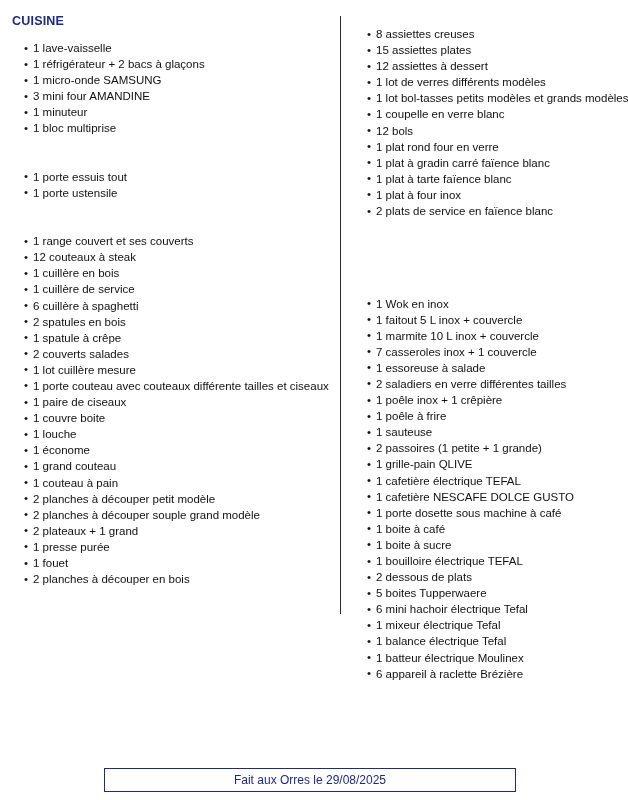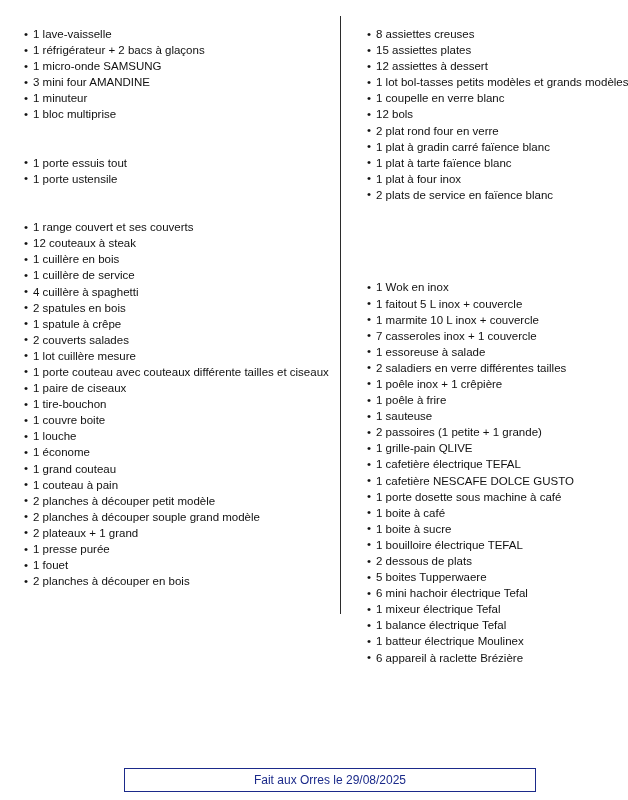--- a/index.html
+++ b/index.html
@@ -80,21 +80,21 @@
   }
   ul.items li.spacer {
     height: 16.1px;
     padding-left: 0;
   }
   ul.items li.spacer::before {
     content: "";
   }
   .footer-box {
     position: absolute;
-    left: 124px;
+    left: 104px;
     top: 768px;
     width: 412px;
     height: 24px;
     border: 1px solid #1b2a8a;
     box-sizing: border-box;
     display: flex;
     align-items: center;
     justify-content: center;
   }
   .footer-text {
@@ -103,45 +103,45 @@
     line-height: 14px;
   }
 </style>
 </head>
 <body>
 
 <div class="page">
   <div class="columns">
 
     <div class="col col-left">
+      <div class="section-title">CUISINE</div>
       <ul class="items">
           <li>1 lave-vaisselle</li>
           <li>1 réfrigérateur + 2 bacs à glaçons</li>
           <li>1 micro-onde SAMSUNG</li>
           <li>3 mini four AMANDINE</li>
           <li>1 minuteur</li>
           <li>1 bloc multiprise</li>
           <li class="spacer"></li>
           <li class="spacer"></li>
           <li>1 porte essuis tout</li>
           <li>1 porte ustensile</li>
           <li class="spacer"></li>
           <li class="spacer"></li>
           <li>1 range couvert et ses couverts</li>
           <li>12 couteaux à steak</li>
           <li>1 cuillère en bois</li>
           <li>1 cuillère de service</li>
-          <li>4 cuillère à spaghetti</li>
+          <li>6 cuillère à spaghetti</li>
           <li>2 spatules en bois</li>
           <li>1 spatule à crêpe</li>
           <li>2 couverts salades</li>
           <li>1 lot cuillère mesure</li>
           <li>1 porte couteau avec couteaux différente tailles et ciseaux</li>
           <li>1 paire de ciseaux</li>
-          <li>1 tire-bouchon</li>
           <li>1 couvre boite</li>
           <li>1 louche</li>
           <li>1 économe</li>
           <li>1 grand couteau</li>
           <li>1 couteau à pain</li>
           <li>2 planches à découper petit modèle</li>
           <li>2 planches à découper souple grand modèle</li>
           <li>2 plateaux + 1 grand</li>
           <li>1 presse purée</li>
           <li>1 fouet</li>
@@ -149,24 +149,25 @@
         </ul>
     </div>
 
     <div class="divider"></div>
 
     <div class="col col-right">
       <ul class="items">
           <li>8 assiettes creuses</li>
           <li>15 assiettes plates</li>
           <li>12 assiettes à dessert</li>
+          <li>1 lot de verres différents modèles</li>
           <li>1 lot bol-tasses petits modèles et grands modèles</li>
           <li>1 coupelle en verre blanc</li>
           <li>12 bols</li>
-          <li>2 plat rond four en verre</li>
+          <li>1 plat rond four en verre</li>
           <li>1 plat à gradin carré faïence blanc</li>
           <li>1 plat à tarte faïence blanc</li>
           <li>1 plat à four inox</li>
           <li>2 plats de service en faïence blanc</li>
         </ul>
       <ul class="items">
           <li class="spacer"></li>
           <li class="spacer"></li>
           <li class="spacer"></li>
           <li class="spacer"></li>

